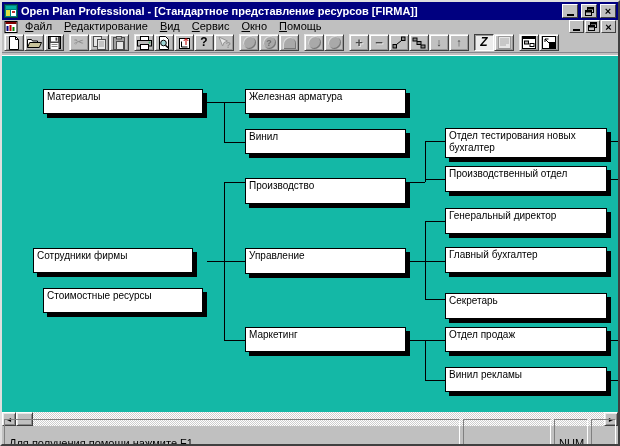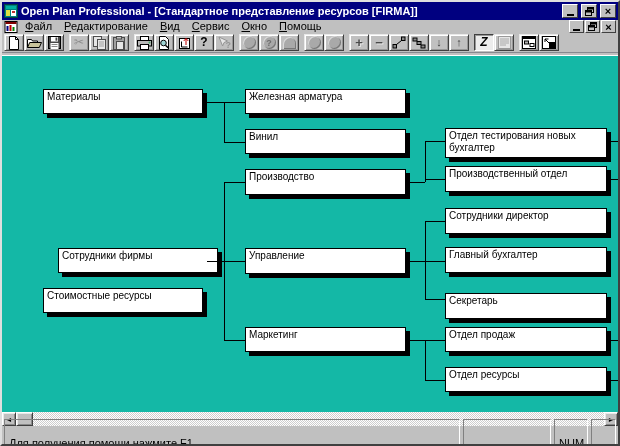--- a/index.html
+++ b/index.html
@@ -276,36 +276,36 @@
           <path d="M3 3h3.5M3 3v3M3 3l4 4" fill="none" stroke="#000"></path>
         </svg>
     </button>
   </div>
 
   <div class="divider"></div>
 
   <div class="canvas">
 
     <div class="node" style="left:41px;top:33px;width:160px;height:25px">Материалы</div>
-    <div class="node" style="left:56px;top:192px;width:160px;height:25px">Сотрудники фирмы</div>
+    <div class="node" style="left:31px;top:192px;width:160px;height:25px">Сотрудники фирмы</div>
     <div class="node" style="left:243px;top:33px;width:161px;height:25px">Железная арматура</div>
 
     <div class="node" style="left:41px;top:232px;width:160px;height:25px">Стоимостные ресурсы</div>
     <div class="node" style="left:243px;top:73px;width:161px;height:25px">Винил</div>
-    <div class="node" style="left:243px;top:113px;width:161px;height:26px">Производство</div>
+    <div class="node" style="left:243px;top:122px;width:161px;height:26px">Производство</div>
     <div class="node" style="left:243px;top:192px;width:161px;height:26px">Управление</div>
     <div class="node" style="left:243px;top:271px;width:161px;height:25px">Маркетинг</div>
 
     <div class="node" style="left:443px;top:72px;width:162px;height:30px">Отдел тестирования новых бухгалтер</div>
     <div class="node" style="left:443px;top:110px;width:162px;height:26px">Производственный отдел</div>
-    <div class="node" style="left:443px;top:152px;width:162px;height:26px">Сотрудники директор</div>
+    <div class="node" style="left:443px;top:152px;width:162px;height:26px">Генеральный директор</div>
     <div class="node" style="left:443px;top:191px;width:162px;height:26px">Главный бухгалтер</div>
     <div class="node" style="left:443px;top:237px;width:162px;height:26px">Секретарь</div>
     <div class="node" style="left:443px;top:271px;width:162px;height:25px">Отдел продаж</div>
-    <div class="node" style="left:443px;top:311px;width:162px;height:25px">Отдел ресурсы</div>
+    <div class="node" style="left:443px;top:311px;width:162px;height:25px">Винил рекламы</div>
 
     <div class="hl" style="left:205px;top:46px;width:38px"></div>
     <div class="vl" style="left:222px;top:46px;height:40px"></div>
     <div class="hl" style="left:222px;top:86px;width:21px"></div>
 
     <div class="hl" style="left:205px;top:205px;width:38px"></div>
     <div class="vl" style="left:222px;top:126px;height:158px"></div>
     <div class="hl" style="left:222px;top:126px;width:21px"></div>
     <div class="hl" style="left:222px;top:284px;width:21px"></div>
 

